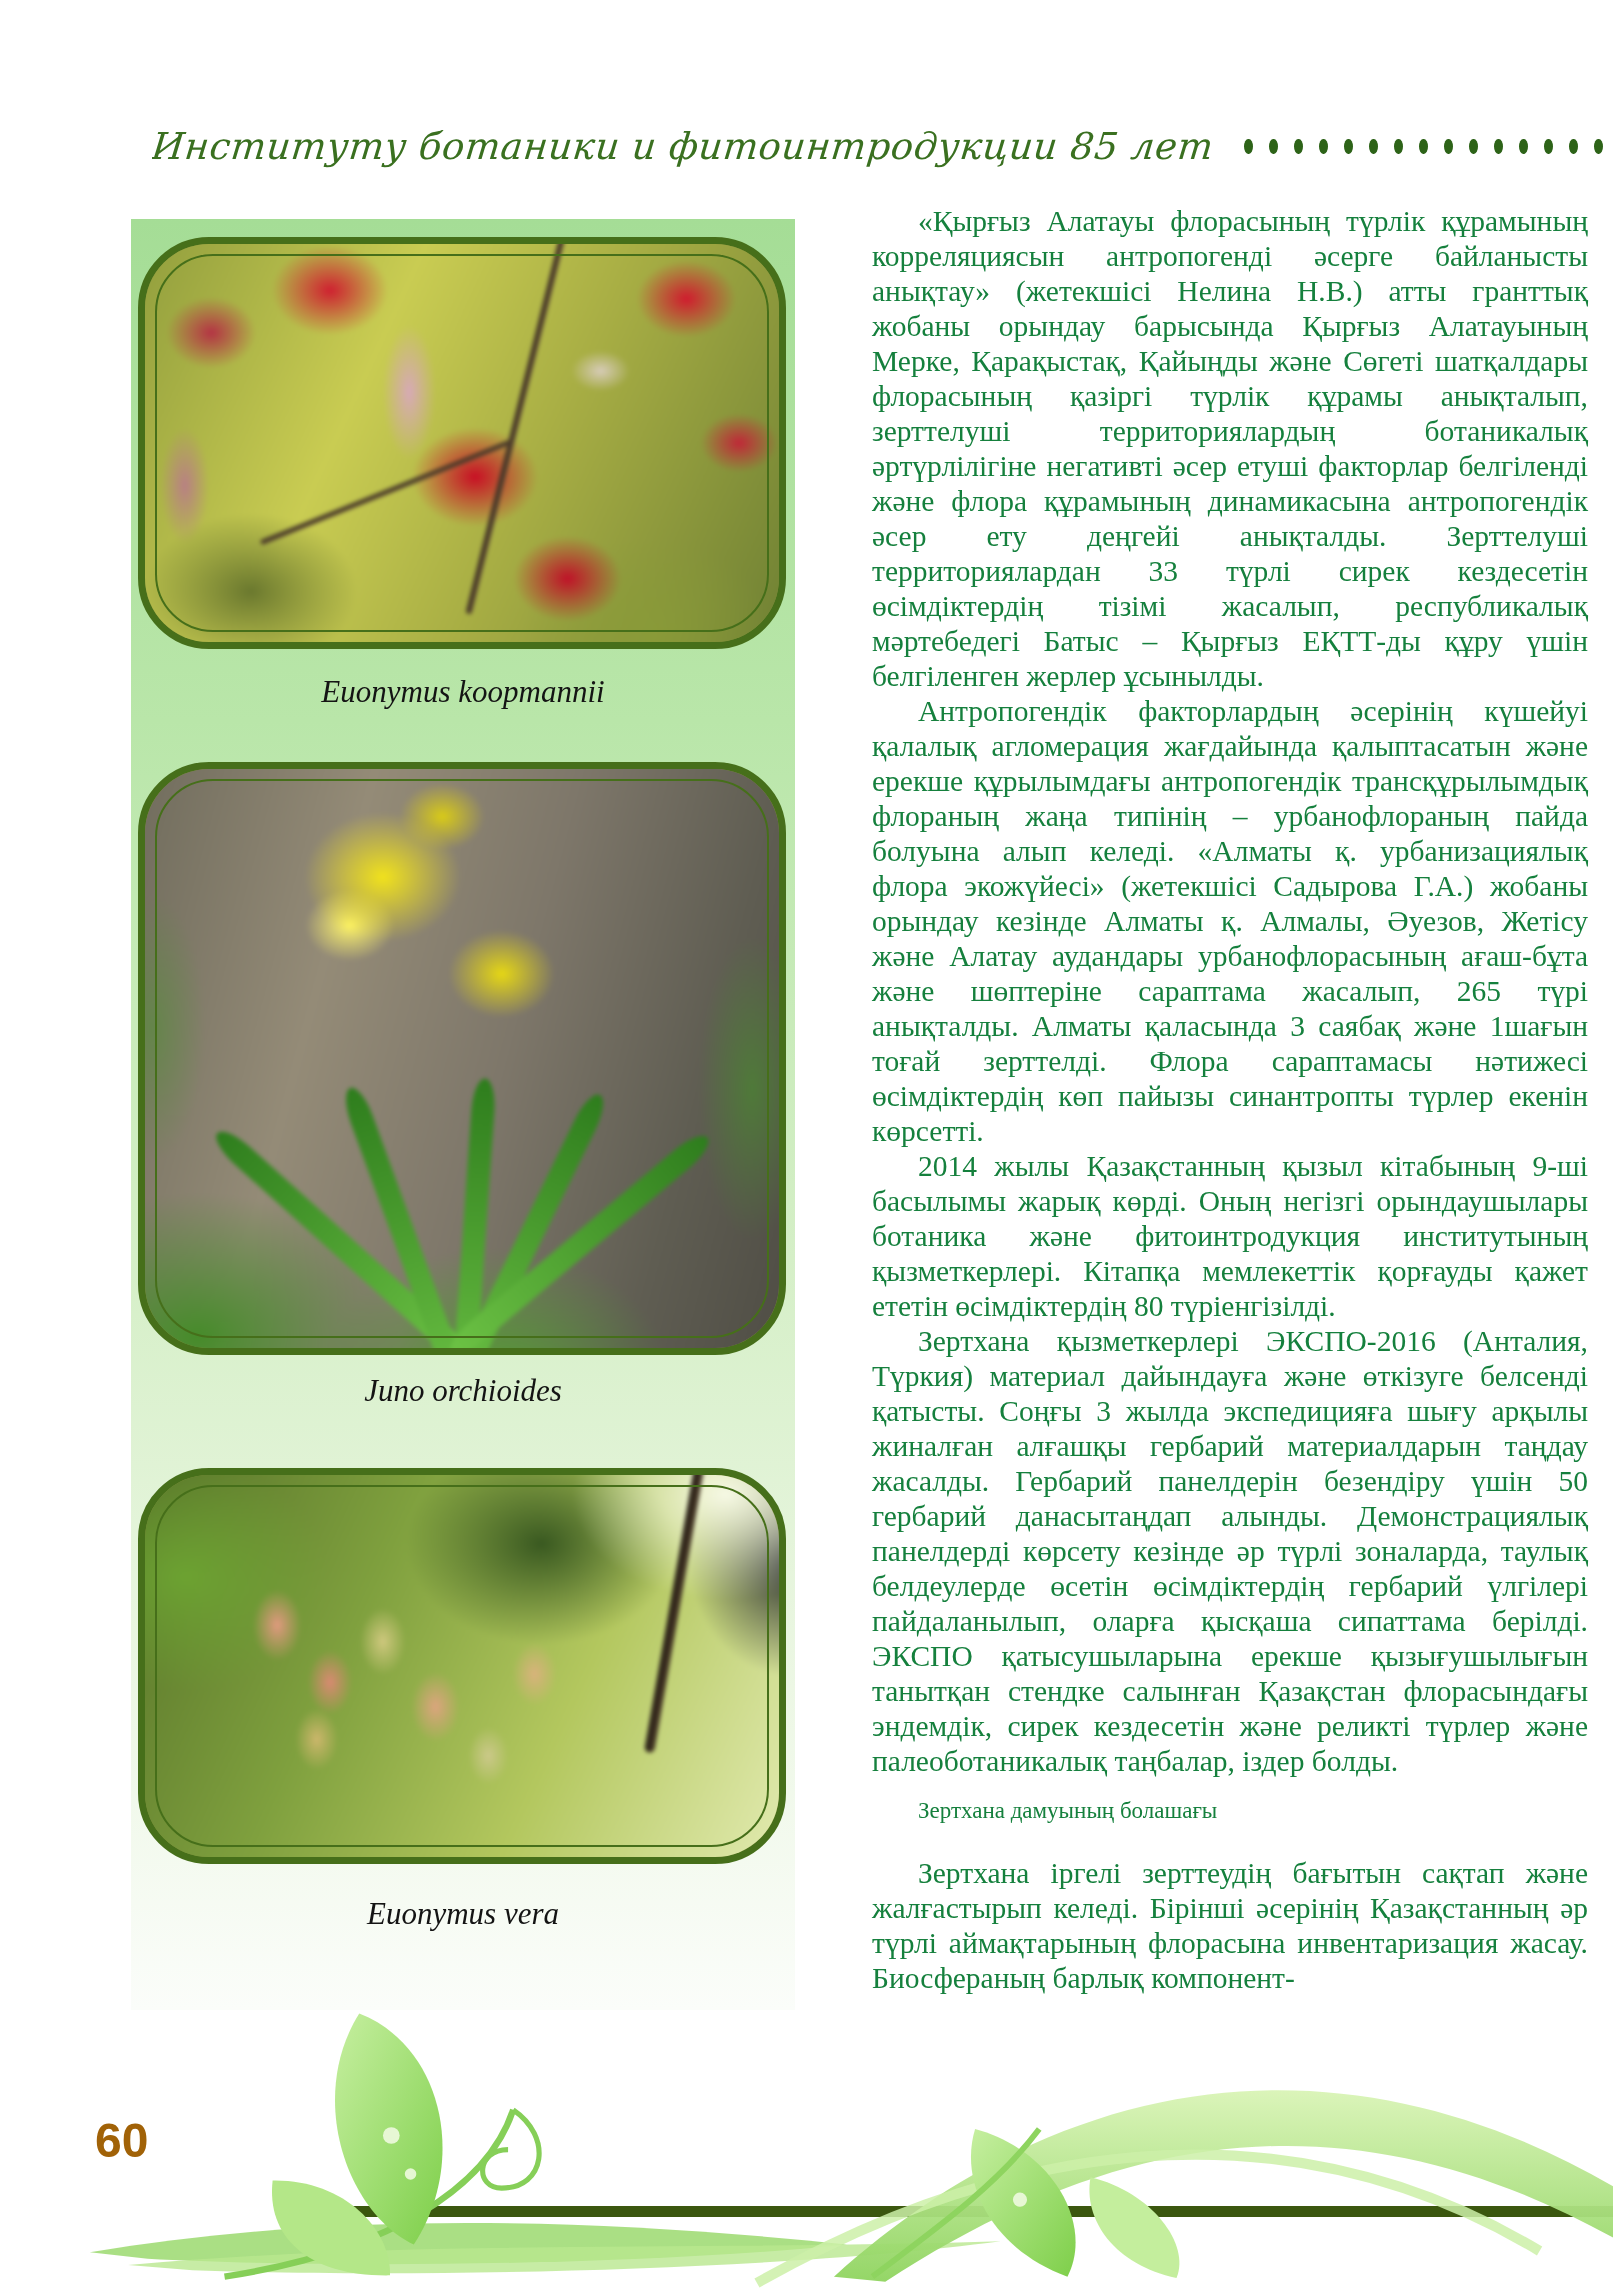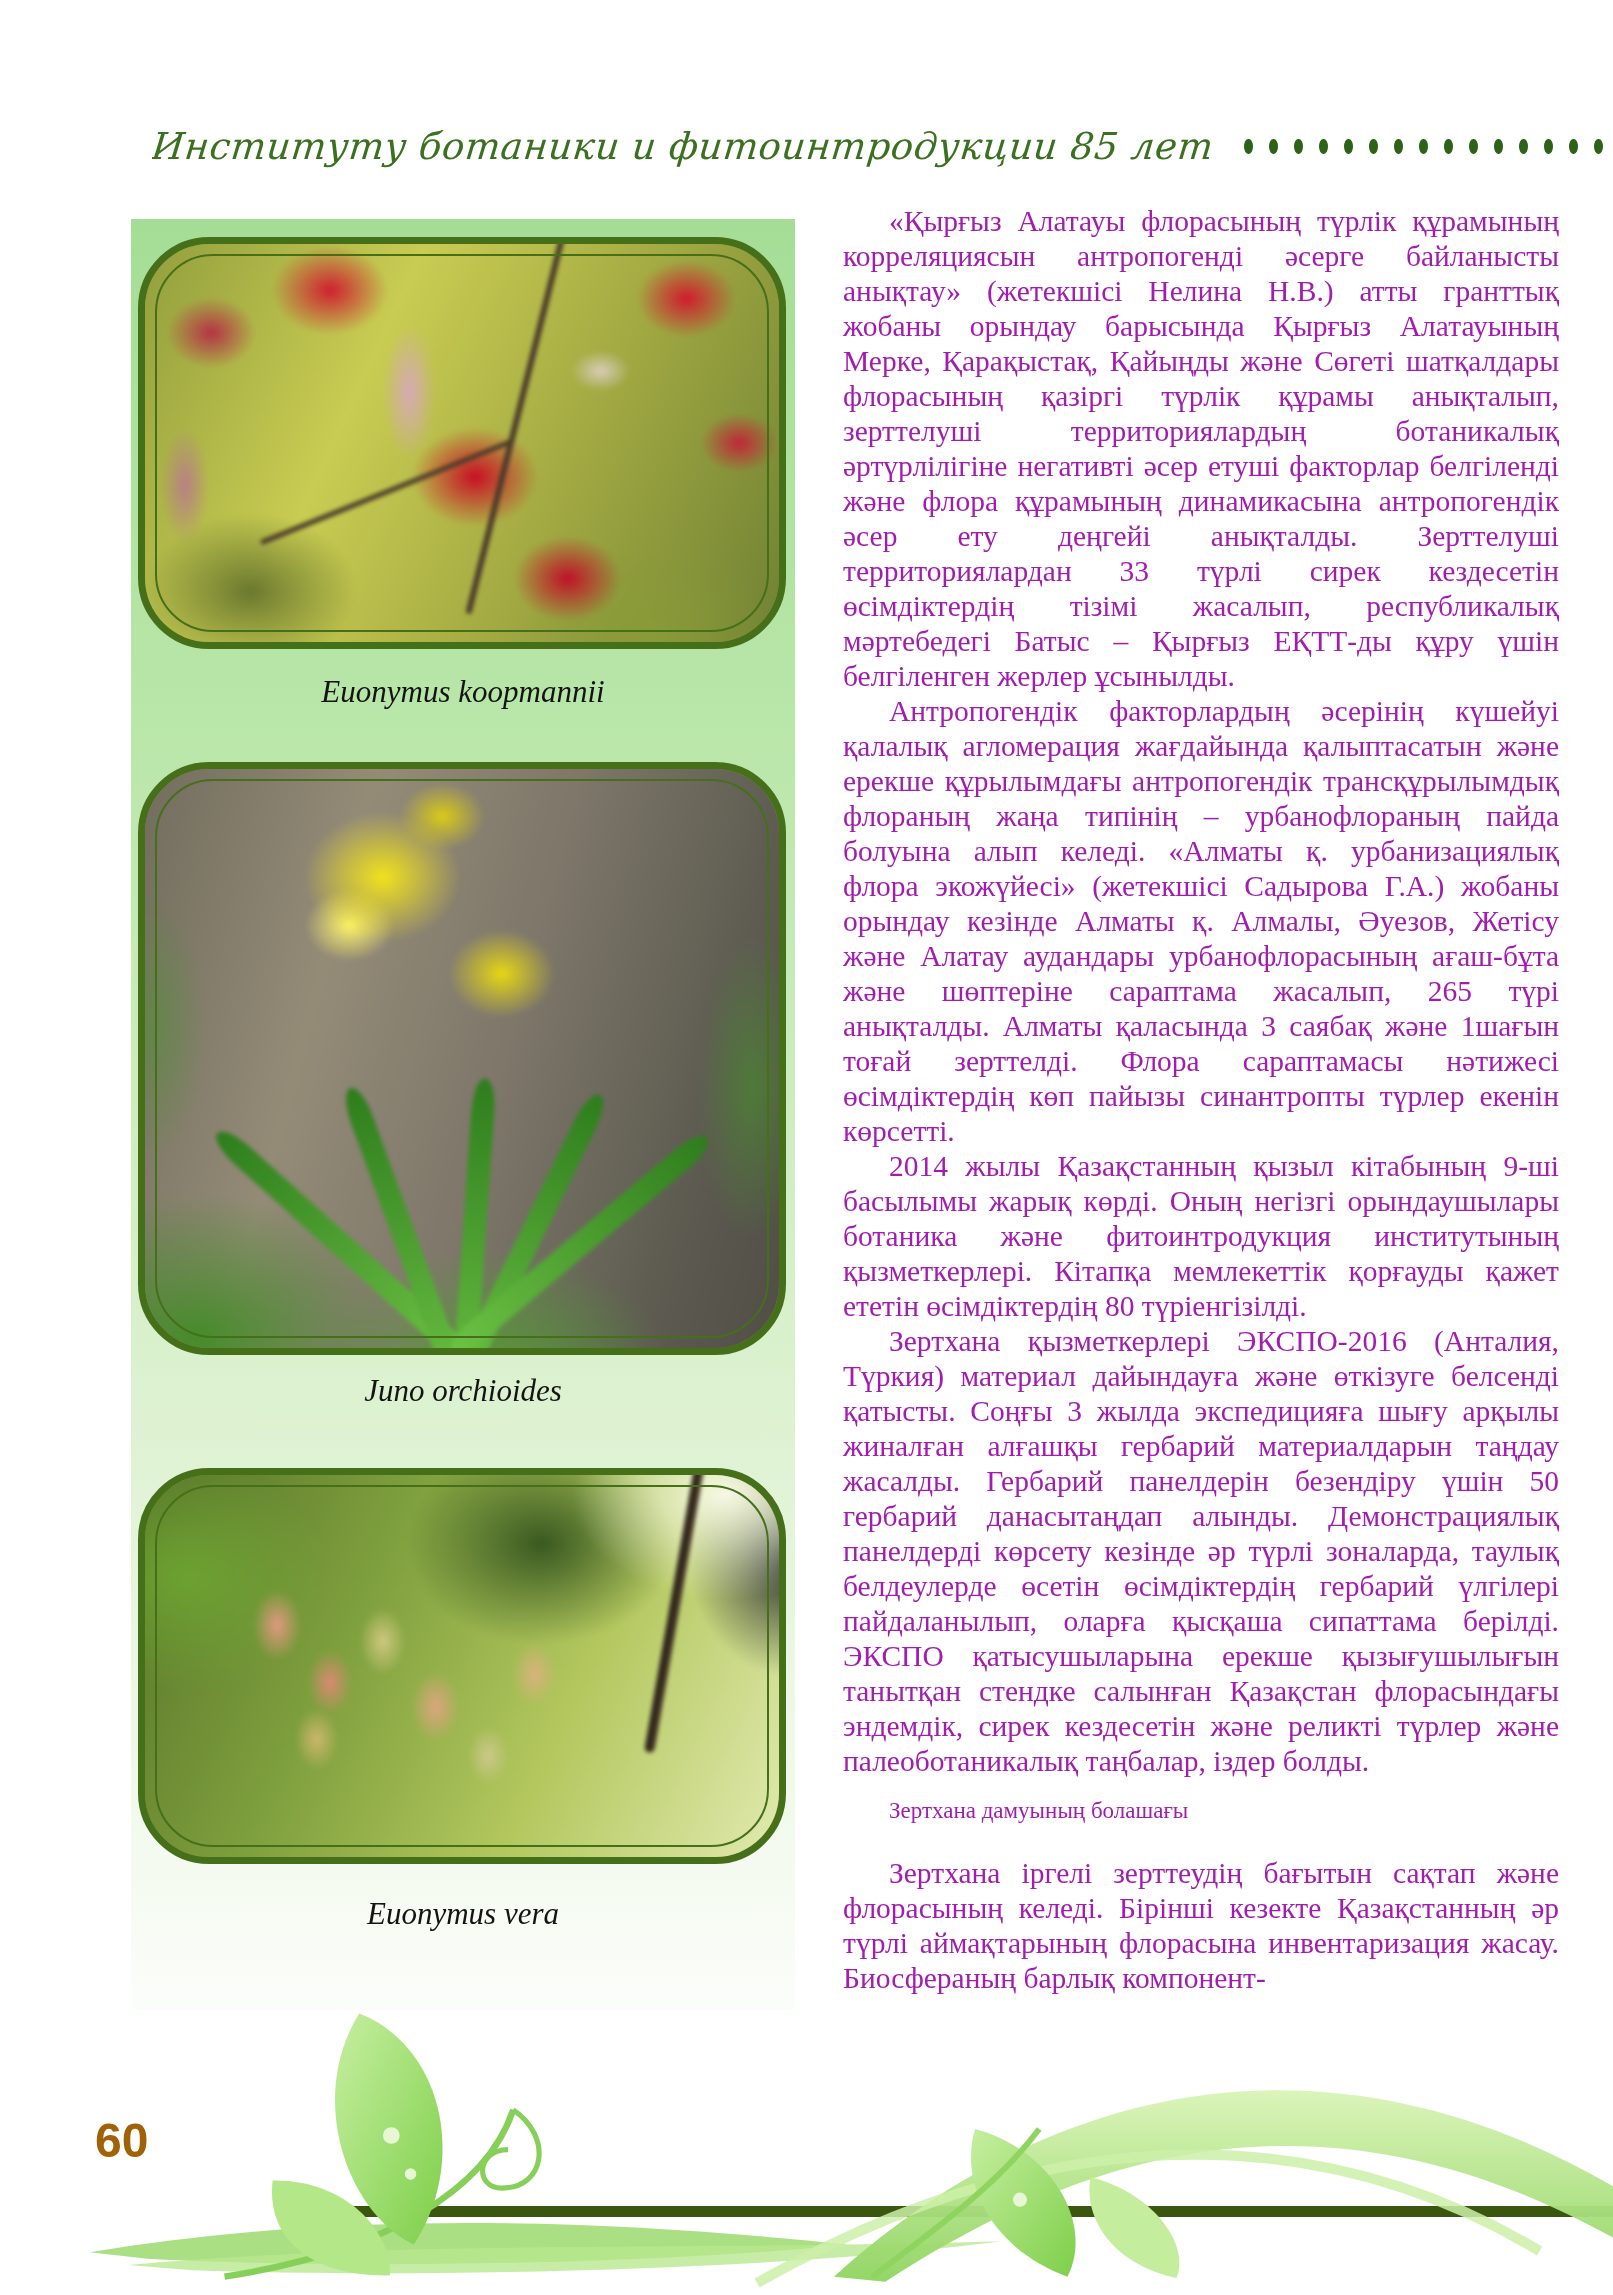--- a/index.html
+++ b/index.html
@@ -108,23 +108,23 @@
       radial-gradient(ellipse 31px 44px at 28% 68%, #cdb76c 0%, rgba(205,183,108,0) 70%),
       radial-gradient(ellipse 35px 50px at 46% 60%, #dca57e 0%, rgba(220,165,126,0) 70%),
       radial-gradient(ellipse 29px 41px at 54% 72%, #ccc98a 0%, rgba(204,201,138,0) 70%),
       radial-gradient(ellipse 32px 45px at 61% 52%, #d9b37c 0%, rgba(217,179,124,0) 70%),
       radial-gradient(ellipse 192px 154px at 8% 28%, rgba(110,170,50,.8) 0%, rgba(110,170,50,0) 75%),
       linear-gradient(115deg,#557128 0%,#7fa03e 35%,#b3c75e 65%,#e4ecb4 100%);
   }
   .b3{width:10.3px;height:334px;left:82%;top:-10%;transform:rotate(10deg);background:linear-gradient(90deg,#241c14,#4a3a28);}
   
   .article{
-    position:absolute;left:843px;top:204px;width:716px;
+    position:absolute;left:872px;top:204px;width:716px;
     font-size:29.5px;line-height:35px;
-    color:#a21caf;
+    color:#15803d;
     text-align:justify;
   }
   .article p{margin:0;text-indent:46px;}
   .article h3{
     margin:14px 0 28px 0;
     font-size:23px;line-height:35px;
     text-indent:46px;font-weight:normal;
   }
   
   .page-number{
@@ -196,21 +196,21 @@
     <div class="caption" style="top:1677px;">Euonymus vera</div>
 
   </div>
 
   <div class="article">
     <p>«Қырғыз Алатауы флорасының түрлік құрамының корреляциясын антропогенді әсерге байланысты анықтау» (жетекшісі Нелина Н.В.) атты гранттық жобаны орындау барысында Қырғыз Алатауының Мерке, Қарақыстақ, Қайыңды және Сөгеті шатқалдары флорасының қазіргі түрлік құрамы анықталып, зерттелуші территориялардың ботаникалық әртүрлілігіне негативті әсер етуші факторлар белгіленді және флора құрамының динамикасына антропогендік әсер ету деңгейі анықталды. Зерттелуші территориялардан 33 түрлі сирек кездесетін өсімдіктердің тізімі жасалып, республикалық мәртебедегі Батыс – Қырғыз ЕҚТТ-ды құру үшін белгіленген жерлер ұсынылды.</p>
     <p>Антропогендік факторлардың әсерінің күшейуі қалалық агломерация жағдайында қалыптасатын және ерекше құрылымдағы антропогендік трансқұрылымдық флораның жаңа типінің – урбанофлораның пайда болуына алып келеді. «Алматы қ. урбанизациялық флора экожүйесі» (жетекшісі Садырова Г.А.) жобаны орындау кезінде Алматы қ. Алмалы, Әуезов, Жетісу және Алатау аудандары урбанофлорасының ағаш-бұта және шөптеріне сараптама жасалып, 265 түрі анықталды. Алматы қаласында 3 саябақ және 1шағын тоғай зерттелді. Флора сараптамасы нәтижесі өсімдіктердің көп пайызы синантропты түрлер екенін көрсетті.</p>
     <p>2014 жылы Қазақстанның қызыл кітабының 9-ші басылымы жарық көрді. Оның негізгі орындаушылары ботаника және фитоинтродукция институтының қызметкерлері. Кітапқа мемлекеттік қорғауды қажет ететін өсімдіктердің 80 түріенгізілді.</p>
     <p>Зертхана қызметкерлері ЭКСПО-2016 (Анталия, Түркия) материал дайындауға және өткізуге белсенді қатысты. Соңғы 3 жылда экспедицияға шығу арқылы жиналған алғашқы гербарий материалдарын таңдау жасалды. Гербарий панелдерін безендіру үшін 50 гербарий данасытаңдап алынды. Демонстрациялық панелдерді көрсету кезінде әр түрлі зоналарда, таулық белдеулерде өсетін өсімдіктердің гербарий үлгілері пайдаланылып, оларға қысқаша сипаттама берілді. ЭКСПО қатысушыларына ерекше қызығушылығын танытқан стендке салынған Қазақстан флорасындағы эндемдік, сирек кездесетін және реликті түрлер және палеоботаникалық таңбалар, іздер болды.</p>
     <h3>Зертхана дамуының болашағы</h3>
-    <p>Зертхана іргелі зерттеудің бағытын сақтап және флорасының келеді. Бірінші кезекте Қазақстанның әр түрлі аймақтарының флорасына инвентаризация жасау. Биосфераның барлық компонент-</p>
+    <p>Зертхана іргелі зерттеудің бағытын сақтап және жалғастырып келеді. Бірінші әсерінің Қазақстанның әр түрлі аймақтарының флорасына инвентаризация жасау. Биосфераның барлық компонент-</p>
   </div>
 
   <div class="footer-bar"></div>
 
   <svg class="decor" viewBox="0 0 2516 500">
     <defs>
       <linearGradient id="g1" x1="0" y1="0" x2="0" y2="1">
         <stop offset="0" stop-color="#d9f4b6"></stop>
           <stop offset="1" stop-color="#8fd45f"></stop>
       </linearGradient>

